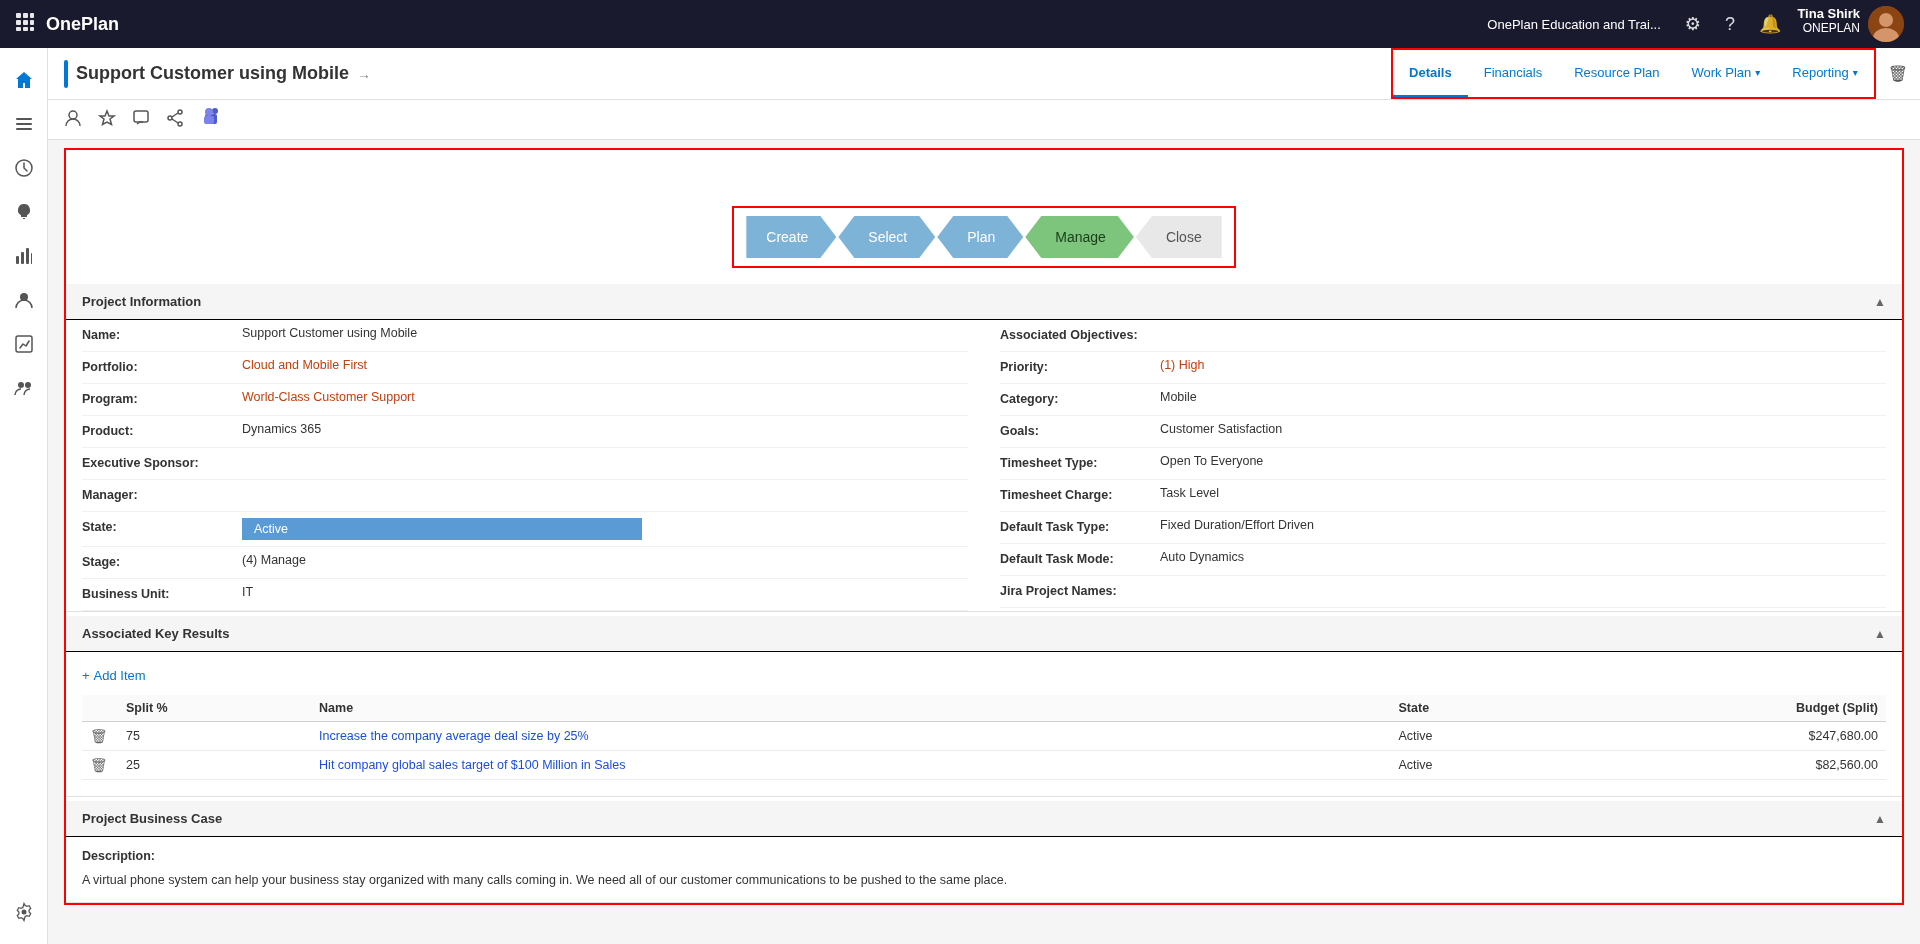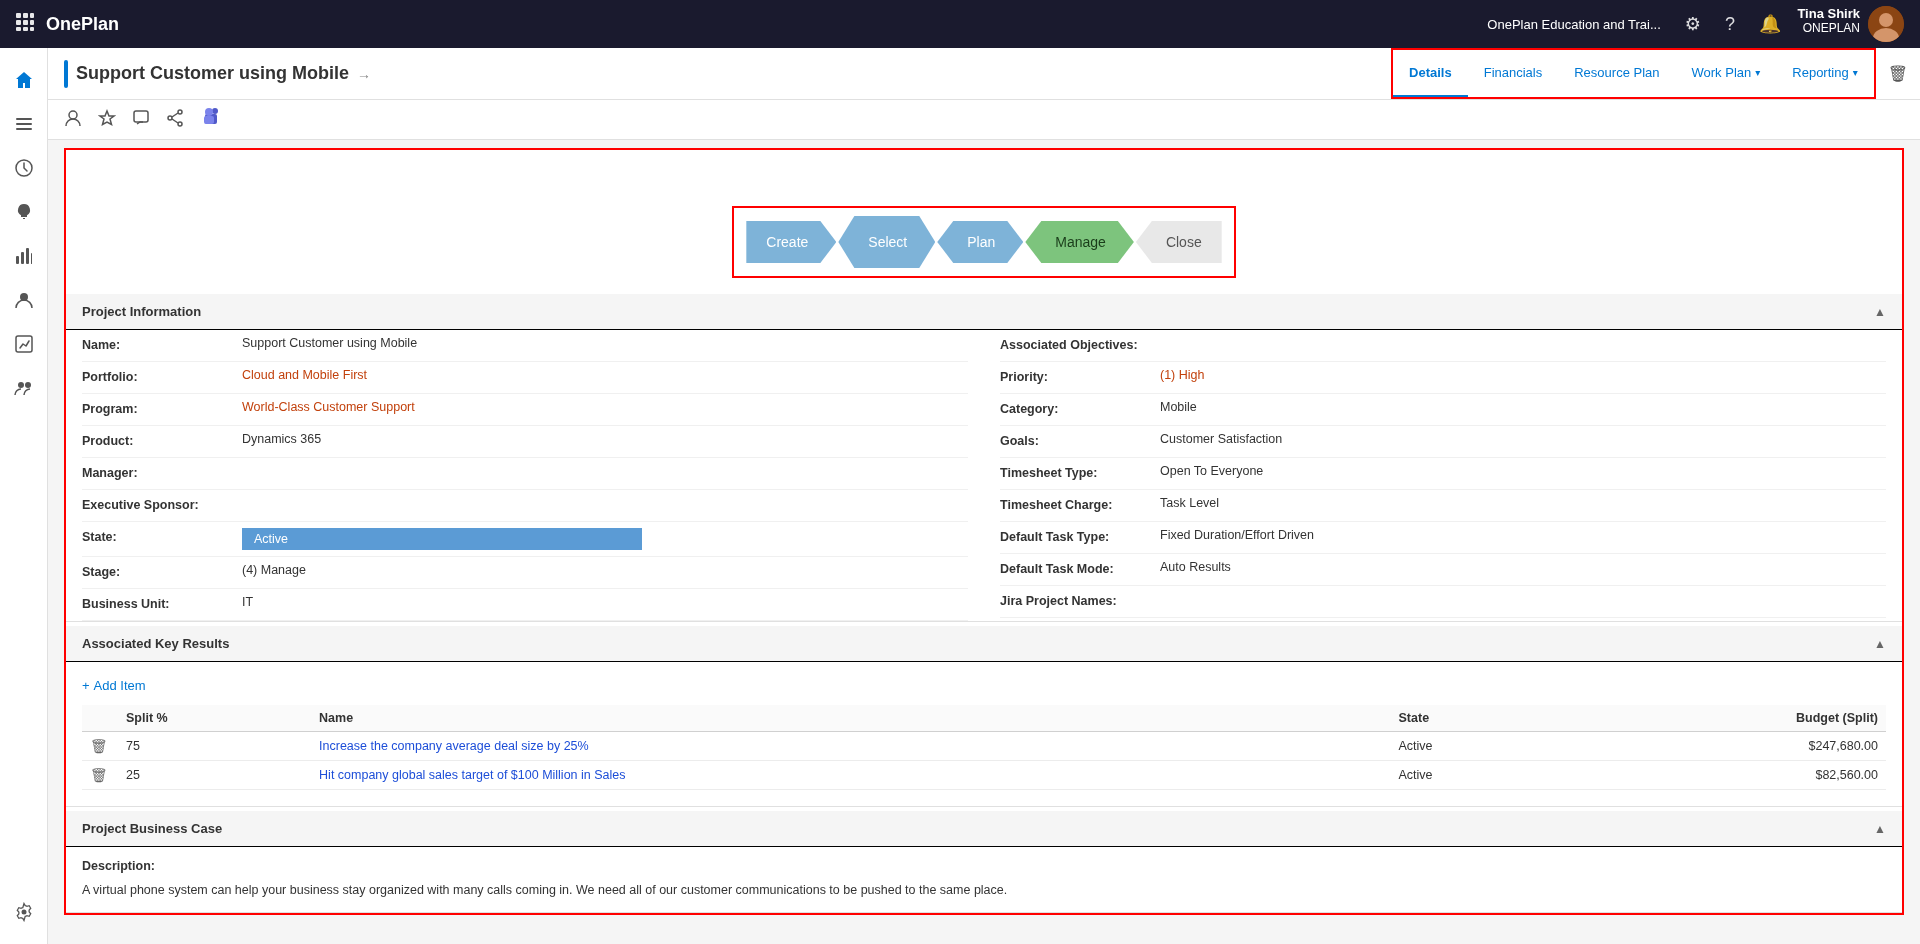--- a/index.html
+++ b/index.html
@@ -499,21 +499,21 @@
 
       <div class="red-bordered">
 
         <div style="display:flex; justify-content:center; padding: 16px 0; background:white;">
           <div style="display:flex; align-items:center; border: 2px solid red; padding:8px 12px;margin-top:40px;">
 
             <div style="position:relative; display:flex; align-items:center; justify-content:center; height:42px; padding: 0 28px 0 20px; background:#7eb3d8; color:white; font-size:14px; font-weight:500; cursor:pointer; clip-path: polygon(0 0, calc(100% - 16px) 0, 100% 50%, calc(100% - 16px) 100%, 0 100%); margin-right:2px;">
               <span>Create</span>
             </div>
 
-            <div style="position:relative; display:flex; align-items:center; justify-content:center; height:52px; padding: 0 28px 0 30px; background:#7eb3d8; color:white; font-size:14px; font-weight:500; cursor:pointer; clip-path: polygon(16px 0, calc(100% - 16px) 0, 100% 50%, calc(100% - 16px) 100%, 16px 100%, 0 50%); margin-right:2px;">
+            <div style="position:relative; display:flex; align-items:center; justify-content:center; height:42px; padding: 0 28px 0 30px; background:#7eb3d8; color:white; font-size:14px; font-weight:500; cursor:pointer; clip-path: polygon(16px 0, calc(100% - 16px) 0, 100% 50%, calc(100% - 16px) 100%, 16px 100%, 0 50%); margin-right:2px;">
               <span>Select</span>
             </div>
 
             <div style="position:relative; display:flex; align-items:center; justify-content:center; height:42px; padding: 0 28px 0 30px; background:#7eb3d8; color:white; font-size:14px; font-weight:500; cursor:pointer; clip-path: polygon(16px 0, calc(100% - 16px) 0, 100% 50%, calc(100% - 16px) 100%, 16px 100%, 0 50%); margin-right:2px;">
               <span>Plan</span>
             </div>
 
             <div style="position:relative; display:flex; align-items:center; justify-content:center; height:42px; padding: 0 28px 0 30px; background:#7dc47d; color:#1a3d1a; font-size:14px; font-weight:500; cursor:pointer; clip-path: polygon(16px 0, calc(100% - 16px) 0, 100% 50%, calc(100% - 16px) 100%, 16px 100%, 0 50%); margin-right:2px;">
               <span>Manage</span>
             </div>
@@ -543,28 +543,28 @@
                 </div>
                 <div class="form-row">
                   <span class="form-label">Program:</span>
                   <a class="form-value link">World-Class Customer Support</a>
                 </div>
                 <div class="form-row">
                   <span class="form-label">Product:</span>
                   <span class="form-value">Dynamics 365</span>
                 </div>
                 <div class="form-row">
+                  <span class="form-label">Executive Sponsor:</span>
+                  <span class="form-value"></span>
+                </div>
+                <div class="form-row">
                   <span class="form-label">Manager:</span>
                   <span class="form-value"></span>
                 </div>
                 <div class="form-row">
-                  <span class="form-label">Executive Sponsor:</span>
-                  <span class="form-value"></span>
-                </div>
-                <div class="form-row">
                   <span class="form-label">State:</span>
                   <span class="state-badge">Active</span>
                 </div>
                 <div class="form-row">
                   <span class="form-label">Stage:</span>
                   <span class="form-value">(4) Manage</span>
                 </div>
                 <div class="form-row">
                   <span class="form-label">Business Unit:</span>
                   <span class="form-value">IT</span>
@@ -595,21 +595,21 @@
                 <div class="form-row">
                   <span class="form-label">Timesheet Charge:</span>
                   <span class="form-value">Task Level</span>
                 </div>
                 <div class="form-row">
                   <span class="form-label">Default Task Type:</span>
                   <span class="form-value">Fixed Duration/Effort Driven</span>
                 </div>
                 <div class="form-row">
                   <span class="form-label">Default Task Mode:</span>
-                  <span class="form-value">Auto Results</span>
+                  <span class="form-value">Auto Dynamics</span>
                 </div>
                 <div class="form-row">
                   <span class="form-label">Jira Project Names:</span>
                   <span class="form-value"></span>
                 </div>
               </div>
             </div>
           </div>
         </div>
 

